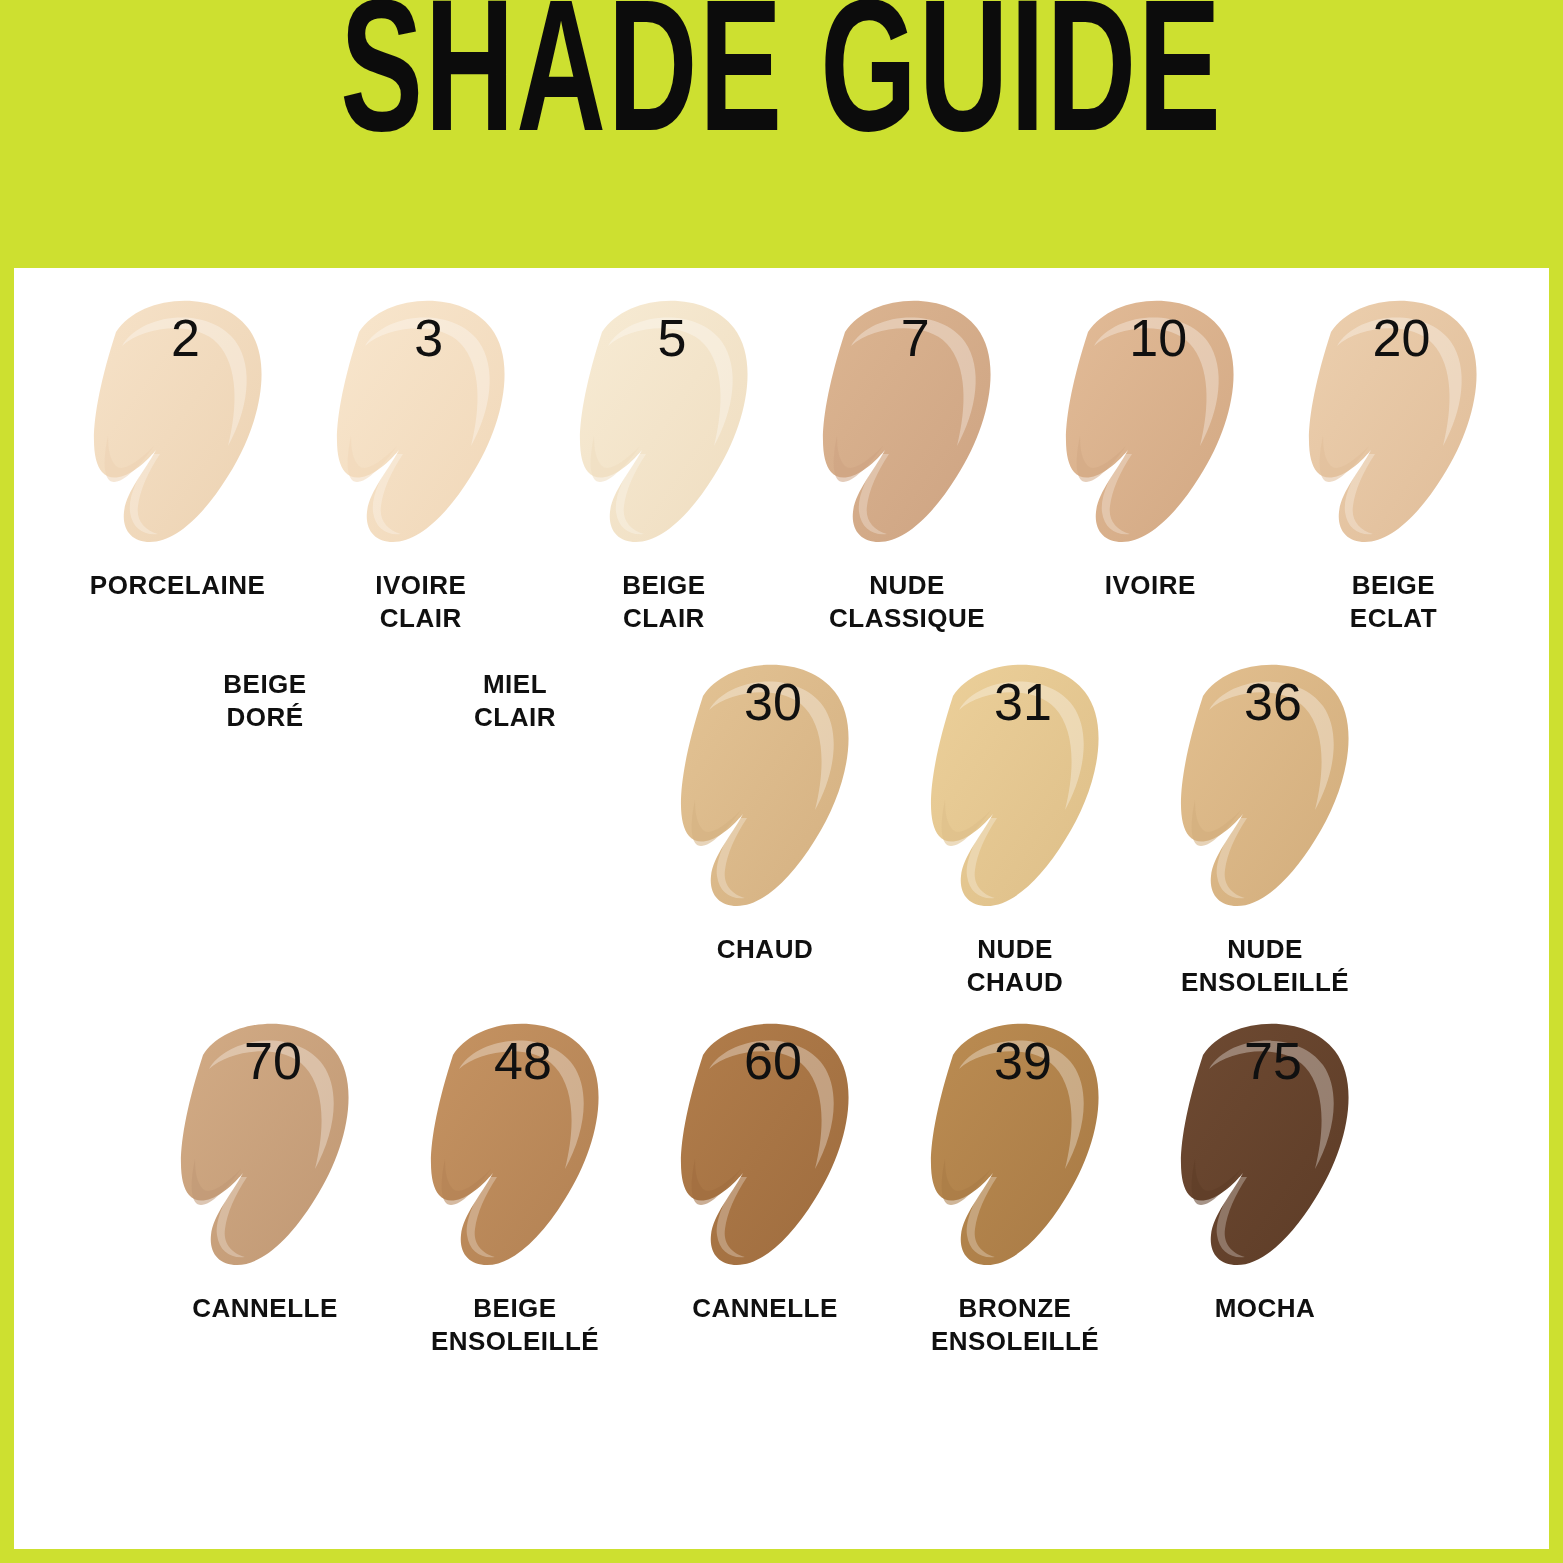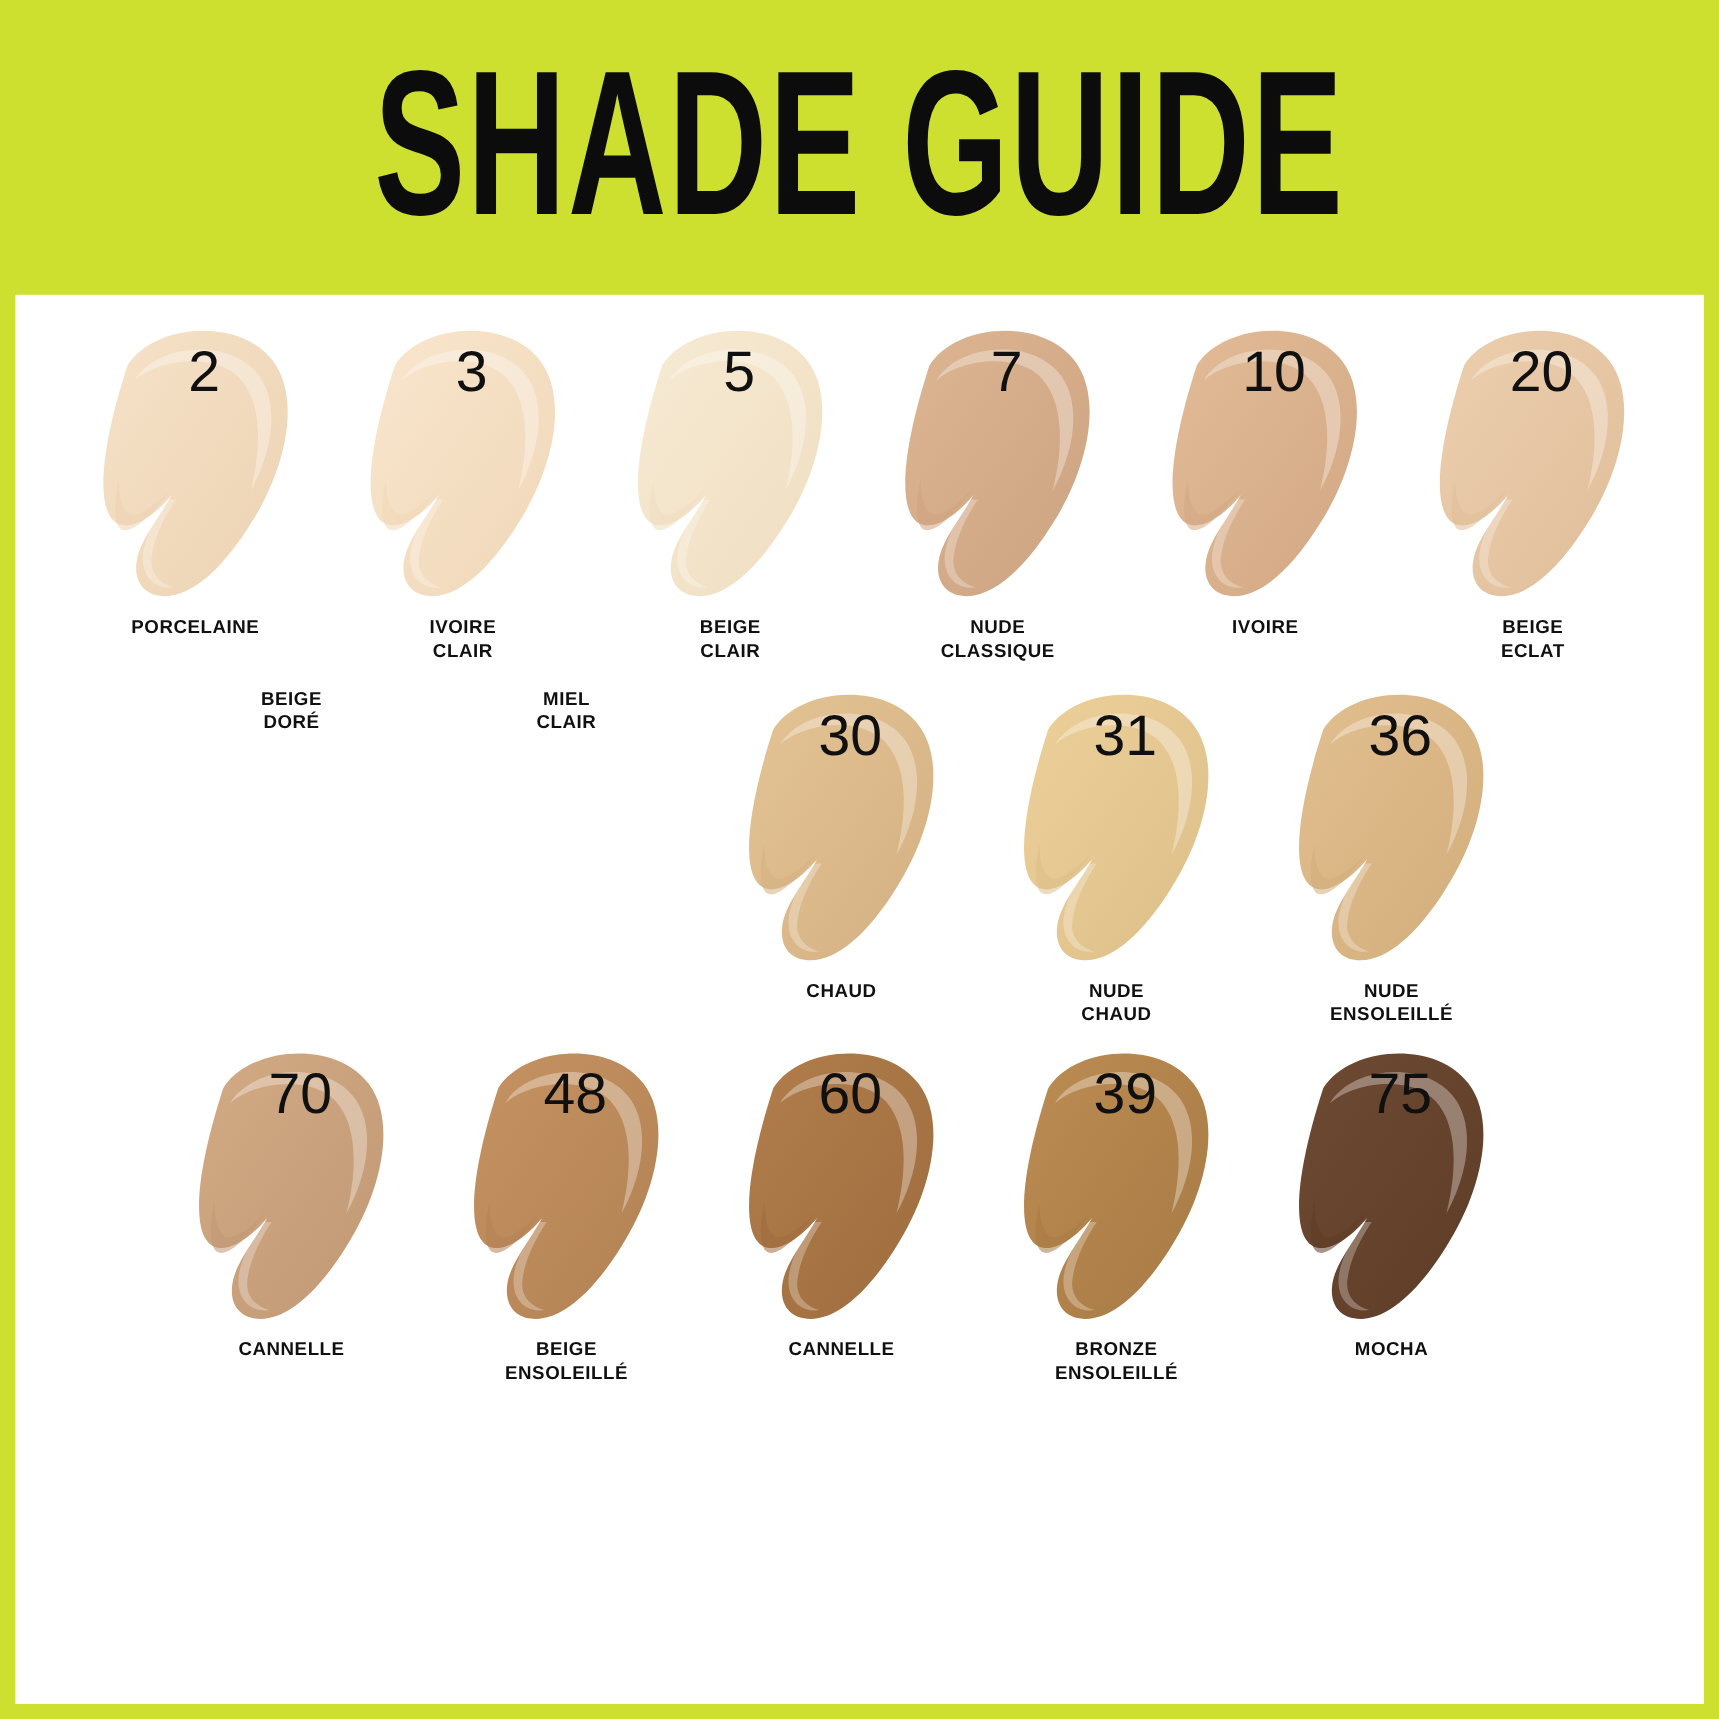--- a/index.html
+++ b/index.html
@@ -16,21 +16,21 @@
   .page {
     position: relative;
     width: 1563px;
     height: 1563px;
     box-sizing: border-box;
     background: #cde030;
   }
   .title-bar {
     height: 262px;
     display: flex;
-    align-items: center;
+    align-items: flex-start;
     justify-content: center;
   }
   .title {
     font-family: "Liberation Sans", sans-serif;
     font-weight: bold;
     font-size: 132px;
     letter-spacing: 2px;
     color: #0c0c0c;
     transform: scaleY(1.42) scaleX(0.94);
     transform-origin: center;
@@ -81,23 +81,23 @@
     right: 0;
     text-align: center;
     font-size: 52px;
     font-weight: 400;
     color: #101010;
     font-family: "Liberation Sans", sans-serif;
     letter-spacing: 0px;
     padding-left: 16px;
   }
   .swatch-name {
-    margin-top: 8px;
+    margin-top: 18px;
     text-align: center;
-    font-size: 17px;
+    font-size: 26px;
     font-weight: bold;
     color: #101010;
     letter-spacing: 0.5px;
     line-height: 1.28;
     font-family: "Liberation Sans", sans-serif;
   }
   .swatch-name span { display: block; }
 </style>
 </head>
 <body>

